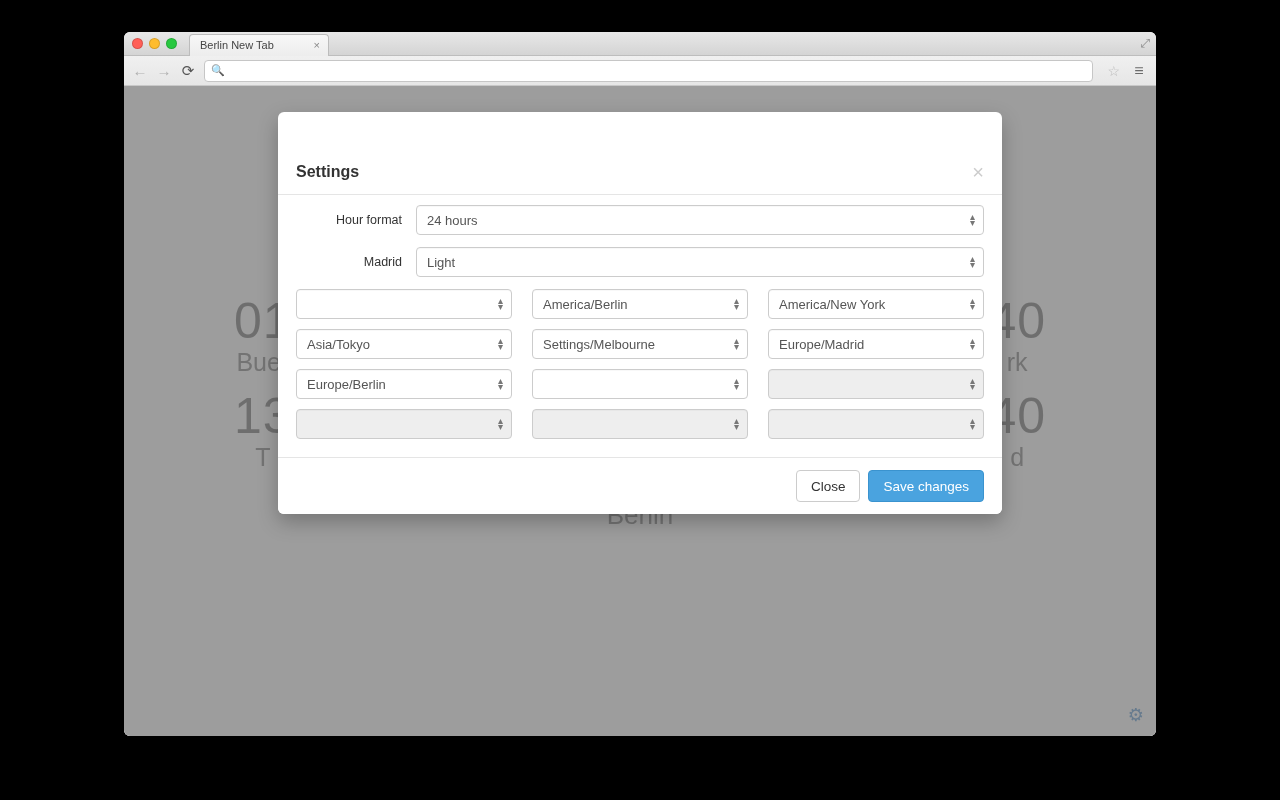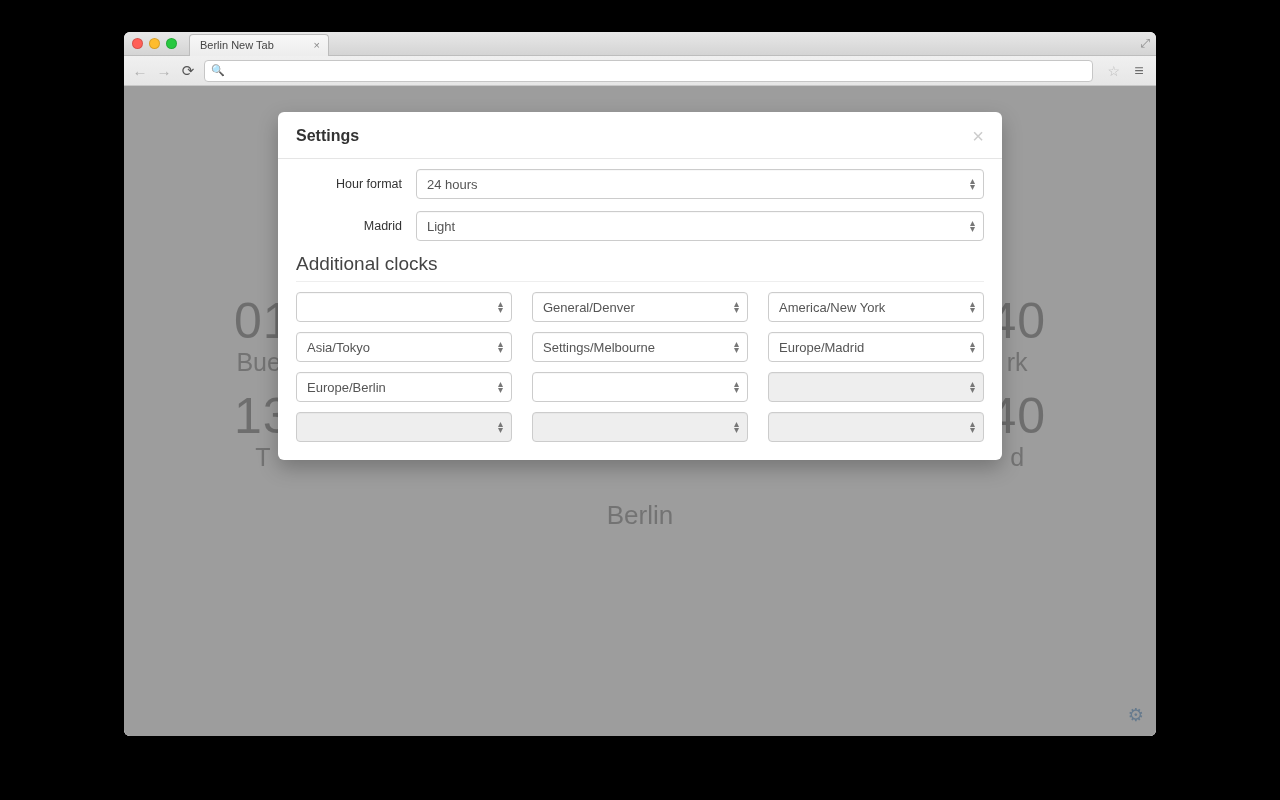--- a/index.html
+++ b/index.html
@@ -106,21 +106,21 @@
     border-radius: 6px;
     box-shadow: 0 8px 20px rgba(0,0,0,0.25);
     overflow: hidden;
     font-size: 14px;
     color: #333;
     height: fit-content;
   }
   .modal-header {
     padding: 14px 18px 12px;
     border-bottom: 1px solid #e5e5e5;
-    display: flex; justify-content: space-between; align-items: center;
+    display: flex; justify-content: space-between; align-items: center; margin-top: 36px;
   }
   .modal-header h3 { font-size: 16px; font-weight: 700; color: #333; }
   .modal-close { color: #ccc; font-size: 20px; font-weight: 300; line-height: 1; cursor: pointer; }
   .modal-body { padding: 10px 18px 18px; }
   .section-title { font-size: 19px; font-weight: 400; color: #444; margin: 8px 0 10px; border-bottom: 1px solid #eee; padding-bottom: 6px; }
   .form-row { display: flex; align-items: center; margin-bottom: 12px; }
   .form-label { width: 120px; text-align: right; font-size: 12.5px; font-weight: 400; color: #333; padding-right: 14px; }
   .select {
     flex: 1;
     height: 30px;
@@ -247,31 +247,30 @@
             <div class="form-label">Madrid</div>
             <div class="select">
               <span>Light</span>
               <span class="caret">
                   <span>▴</span>
                   <span>▾</span>
                 </span>
             </div>
           </div>
 
-          <div class="section-title">Additional clocks</div>
 
           <div class="clock-grid" id="clock-grid">
               <div class="select">
                 <span class="caret">
                   <span>▴</span>
                   <span>▾</span>
                 </span>
               </div>
               <div class="select">
-                <span>General/Denver</span>
+                <span>America/Berlin</span>
                 <span class="caret">
                   <span>▴</span>
                   <span>▾</span>
                 </span>
               </div>
               <div class="select">
                 <span>America/New York</span>
                 <span class="caret">
                   <span>▴</span>
                   <span>▾</span>
@@ -337,18 +336,26 @@
                 <span></span>
                 <span class="caret">
                   <span>▴</span>
                   <span>▾</span>
                 </span>
               </div>
             </div>
 
         </div>
 
+        <div class="modal-footer">
+          <div class="btn btn-default">
+            <span>Close</span>
+          </div>
+          <div class="btn btn-primary">
+            <span>Save changes</span>
+          </div>
+        </div>
 
       </div>
     </div>
 
   </div>
 </div>
 
 </body></html>

